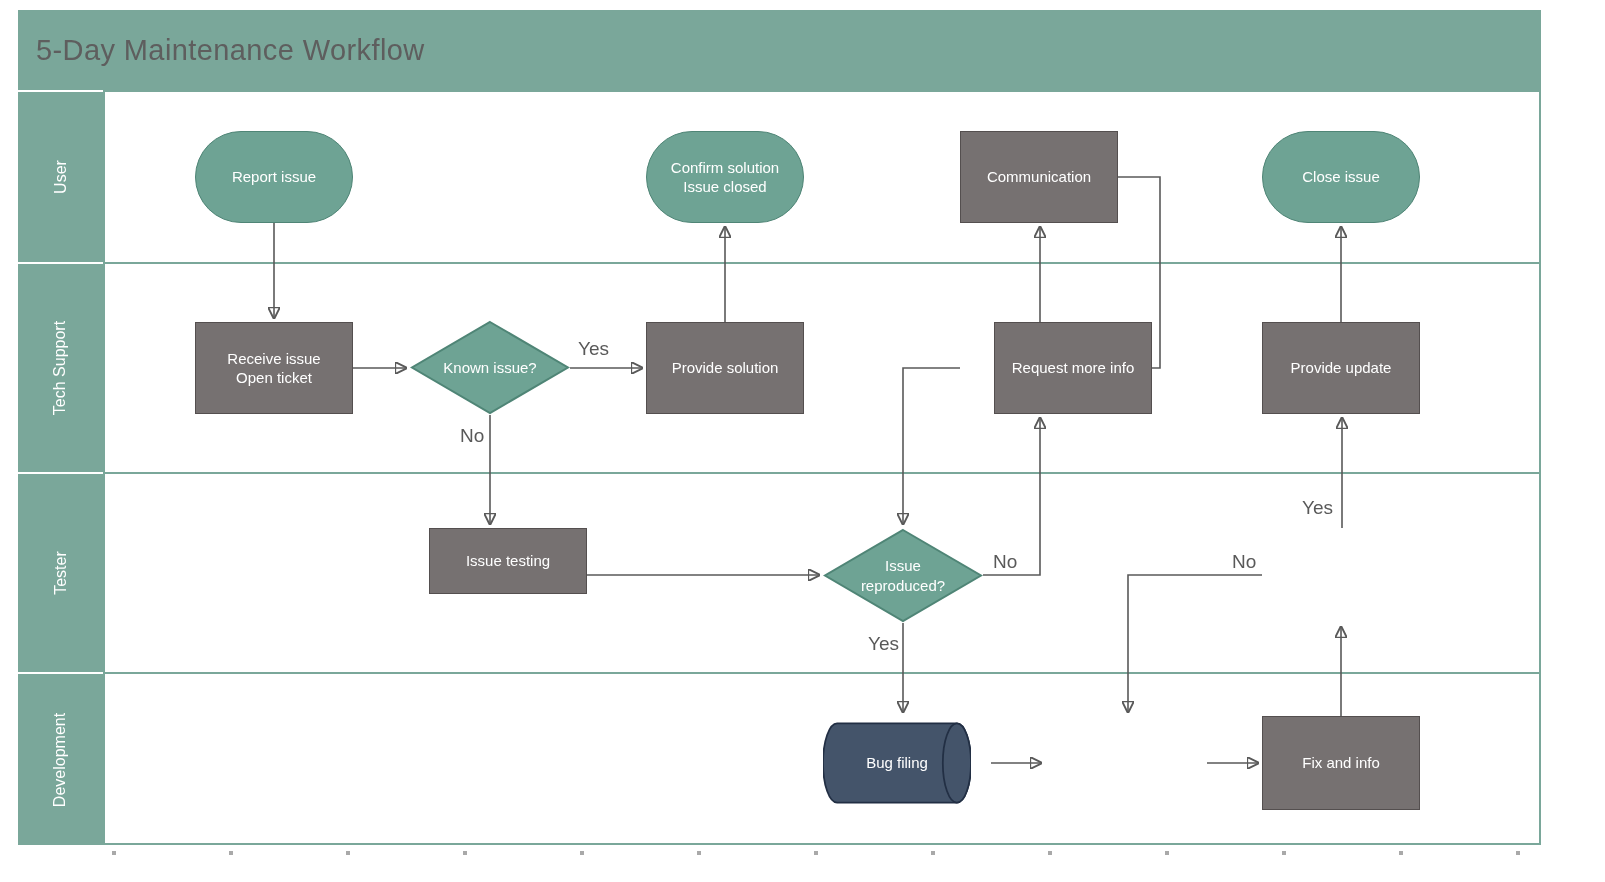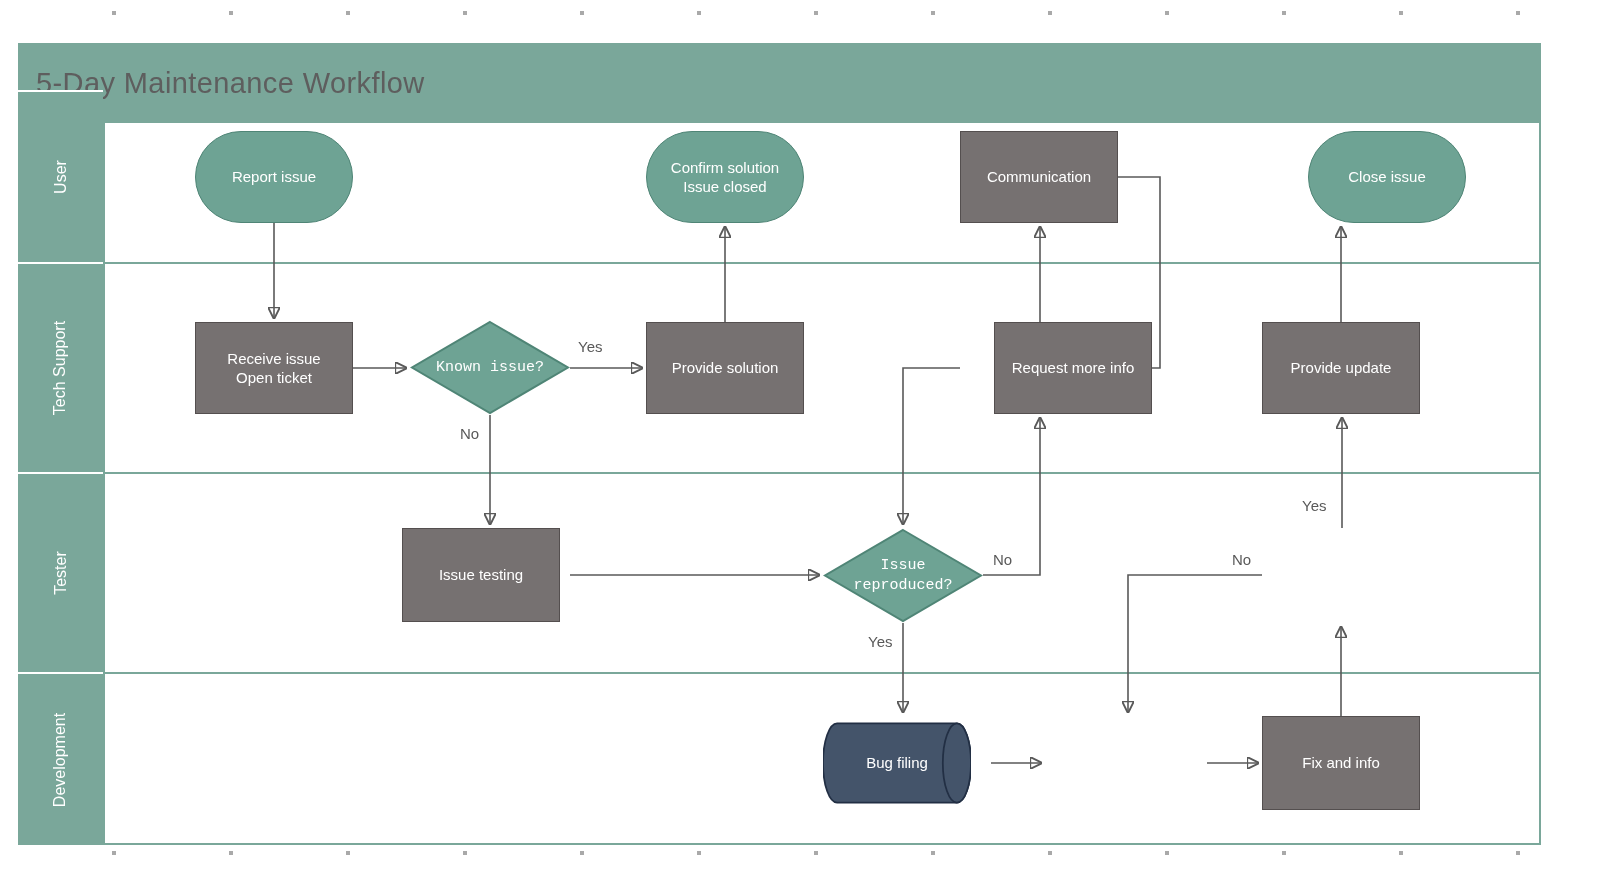--- a/index.html
+++ b/index.html
@@ -4,21 +4,21 @@
 <style>
   html,body { margin:0; padding:0; background:#ffffff; }
   .canvas {
     position:relative; width:1605px; height:882px; background:#ffffff;
     font-family:"Liberation Sans", sans-serif; overflow:hidden;
   }
   
   .title-bar {
     position:absolute; left:18px; top:10px; width:1523px; height:80px;
     background:#7AA79A; box-sizing:border-box;
-    display:flex; align-items:center; padding-left:18px; z-index:1;margin-top:33px;
+    display:flex; align-items:center; padding-left:18px; z-index:1;
   }
   .title-text { font-size:29px; color:#5E5E5E; letter-spacing:.4px; }
   .body-frame {
     position:absolute; left:103px; top:90px; width:1438px; height:755px;
     border:2px solid #7AA79A; box-sizing:border-box; background:#ffffff; z-index:0;
   }
   .lane-cell {
     position:absolute; left:18px; width:85px; background:#7AA79A;
     border-top:2px solid #ffffff; box-sizing:border-box;
     display:flex; align-items:center; justify-content:center; z-index:1;
@@ -35,26 +35,26 @@
   .node {
     position:absolute; box-sizing:border-box; z-index:3;
     display:flex; align-items:center; justify-content:center;
     text-align:center; color:#ffffff; font-size:15px; line-height:1.3;
   }
   .node-label { white-space:pre-line; position:relative; z-index:2; padding:0 8px; }
   .proc { background:#767171; border:1px solid #544F4F; }
   .term { background:#6EA394; border:1px solid #4F8576; border-radius:46px; }
   .decision { background:transparent; border:none; }
   .decision .shape-svg, .cyl .shape-svg { position:absolute; left:0; top:0; width:100%; height:100%; z-index:1; }
-  .decision .node-label { max-width:116px;font-family:Liberation Mono, monospace; }
+  .decision .node-label { max-width:116px; }
   .cyl { background:transparent; border:none; }
   
   .wires { position:absolute; left:0; top:0; width:1605px; height:882px; z-index:2; }
   .wires path { fill:none; stroke:#595959; stroke-width:1.6; }
-  .edge-label { position:absolute; color:#595959; font-size:15px; z-index:4; background:#ffffff; padding:0 2px; }
+  .edge-label { position:absolute; color:#595959; font-size:19px; z-index:4; background:#ffffff; padding:0 2px; }
 </style>
 </head>
 <body>
 
 <div class="canvas">
 
   <div class="ticks" style="top:11px"></div>
   <div class="ticks" style="top:851px"></div>
 
   <div class="title-bar">
@@ -114,21 +114,21 @@
   <div class="node term" style="left:646px;top:131px;width:158px;height:92px">
     <span class="node-label">Confirm solution
 Issue closed</span>
   </div>
   <div class="node term" style="left:195px;top:131px;width:158px;height:92px">
     <span class="node-label">Report issue</span>
   </div>
   <div class="node proc" style="left:960px;top:131px;width:158px;height:92px">
     <span class="node-label">Communication</span>
   </div>
-  <div class="node term" style="left:1308px;top:131px;width:158px;height:92px">
+  <div class="node term" style="left:1262px;top:131px;width:158px;height:92px">
     <span class="node-label">Close issue</span>
   </div>
 
   <div class="node proc" style="left:195px;top:322px;width:158px;height:92px">
     <span class="node-label">Receive issue
 Open ticket</span>
   </div>
   <div class="node decision" style="left:410px;top:320px;width:160px;height:95px">
     <svg class="shape-svg" viewBox="0 0 160 95">
       <polygon points="80,2 158,47.5 80,93 2,47.5" fill="#6EA394" stroke="#4F8576" stroke-width="2"></polygon>
@@ -138,21 +138,21 @@
   <div class="node proc" style="left:646px;top:322px;width:158px;height:92px">
     <span class="node-label">Provide solution</span>
   </div>
   <div class="node proc" style="left:994px;top:322px;width:158px;height:92px">
     <span class="node-label">Request more info</span>
   </div>
   <div class="node proc" style="left:1262px;top:322px;width:158px;height:92px">
     <span class="node-label">Provide update</span>
   </div>
 
-  <div class="node proc" style="left:402px;top:528px;width:158px;height:94px">
+  <div class="node proc" style="left:429px;top:528px;width:158px;height:66px">
     <span class="node-label">Issue testing</span>
   </div>
   <div class="node decision" style="left:823px;top:528px;width:160px;height:95px">
     <svg class="shape-svg" viewBox="0 0 160 95">
       <polygon points="80,2 158,47.5 80,93 2,47.5" fill="#6EA394" stroke="#4F8576" stroke-width="2"></polygon>
     </svg>
     <span class="node-label">Issue reproduced?</span>
   </div>
 
   <div class="node cyl" style="left:823px;top:716px;width:148px;height:94px">

